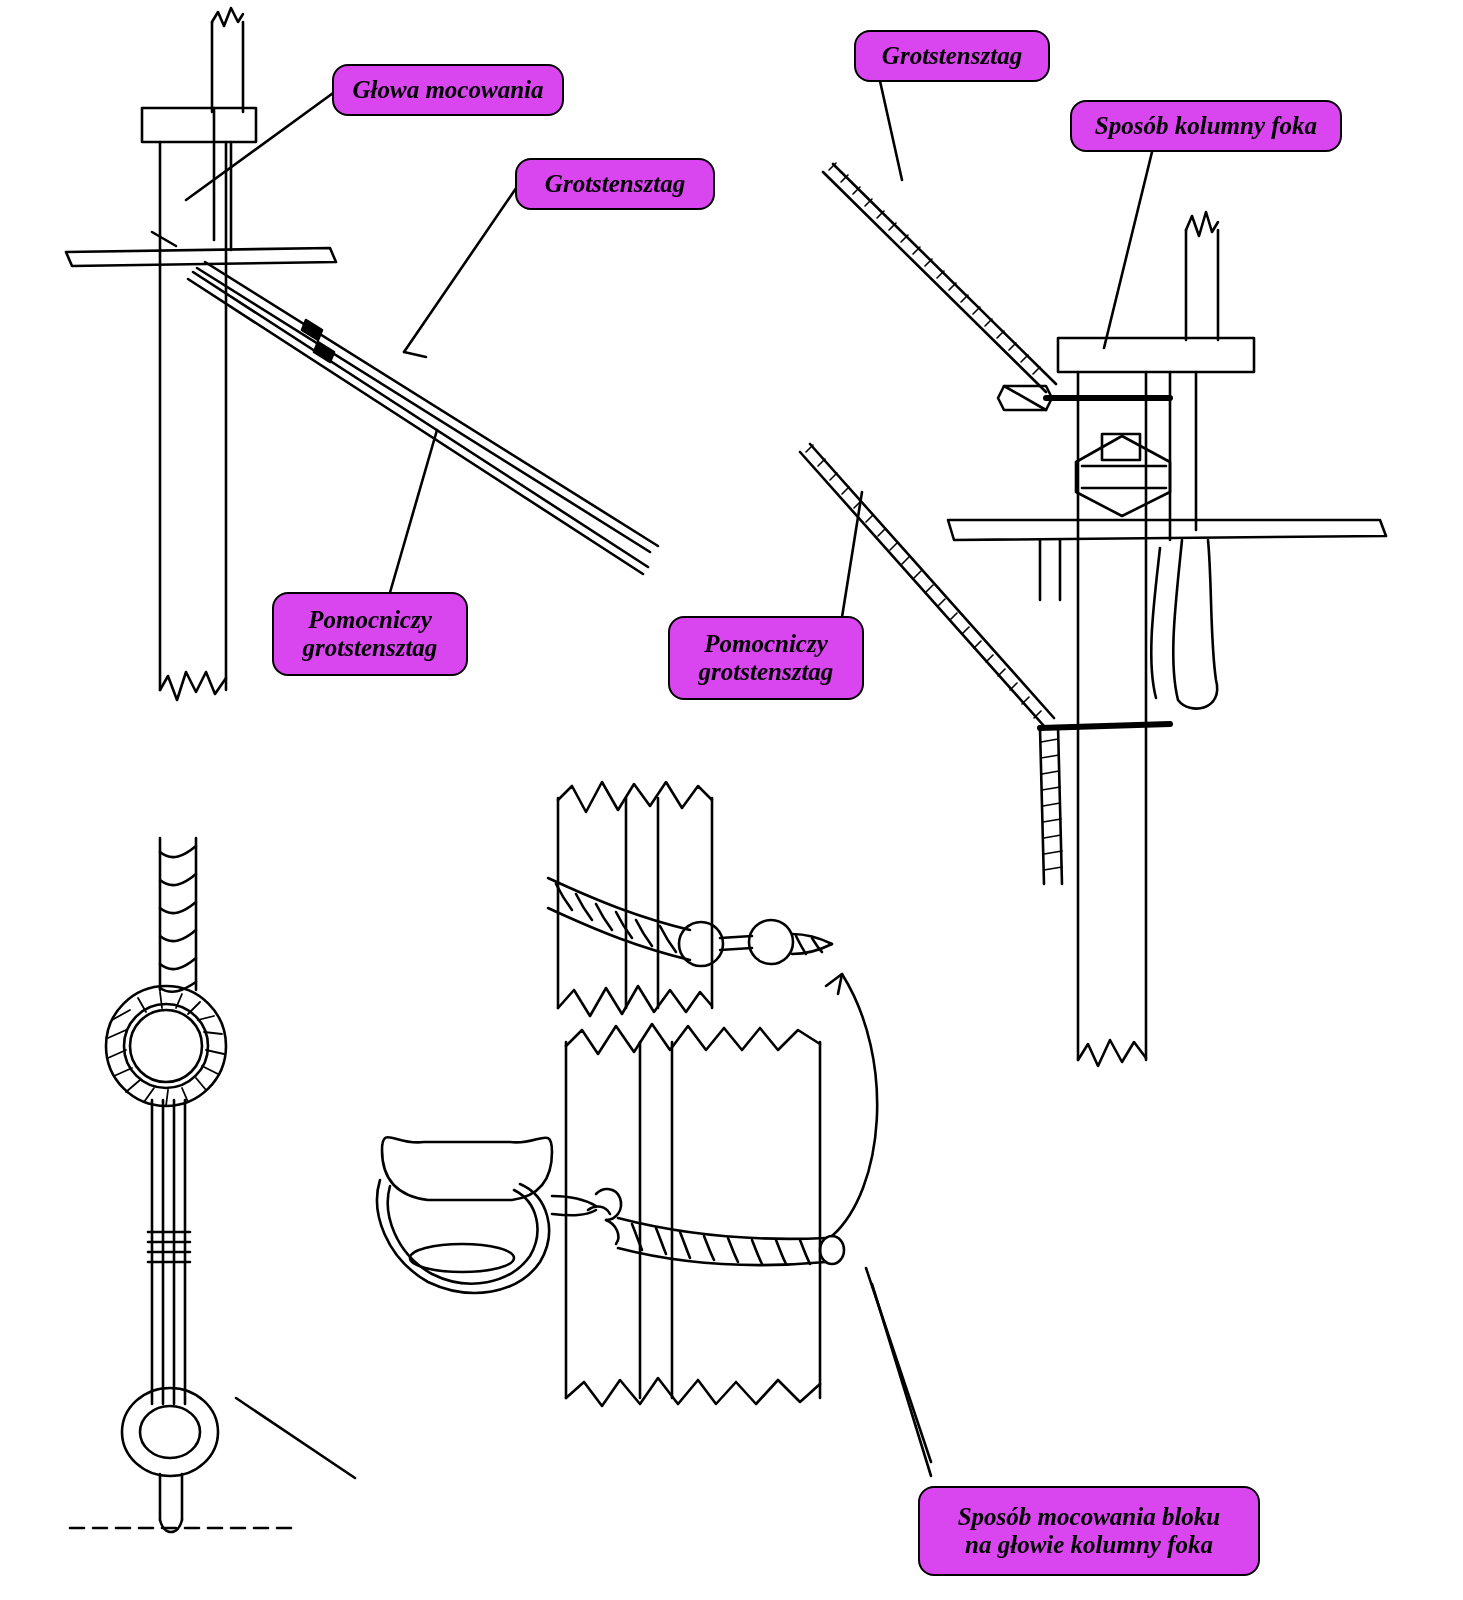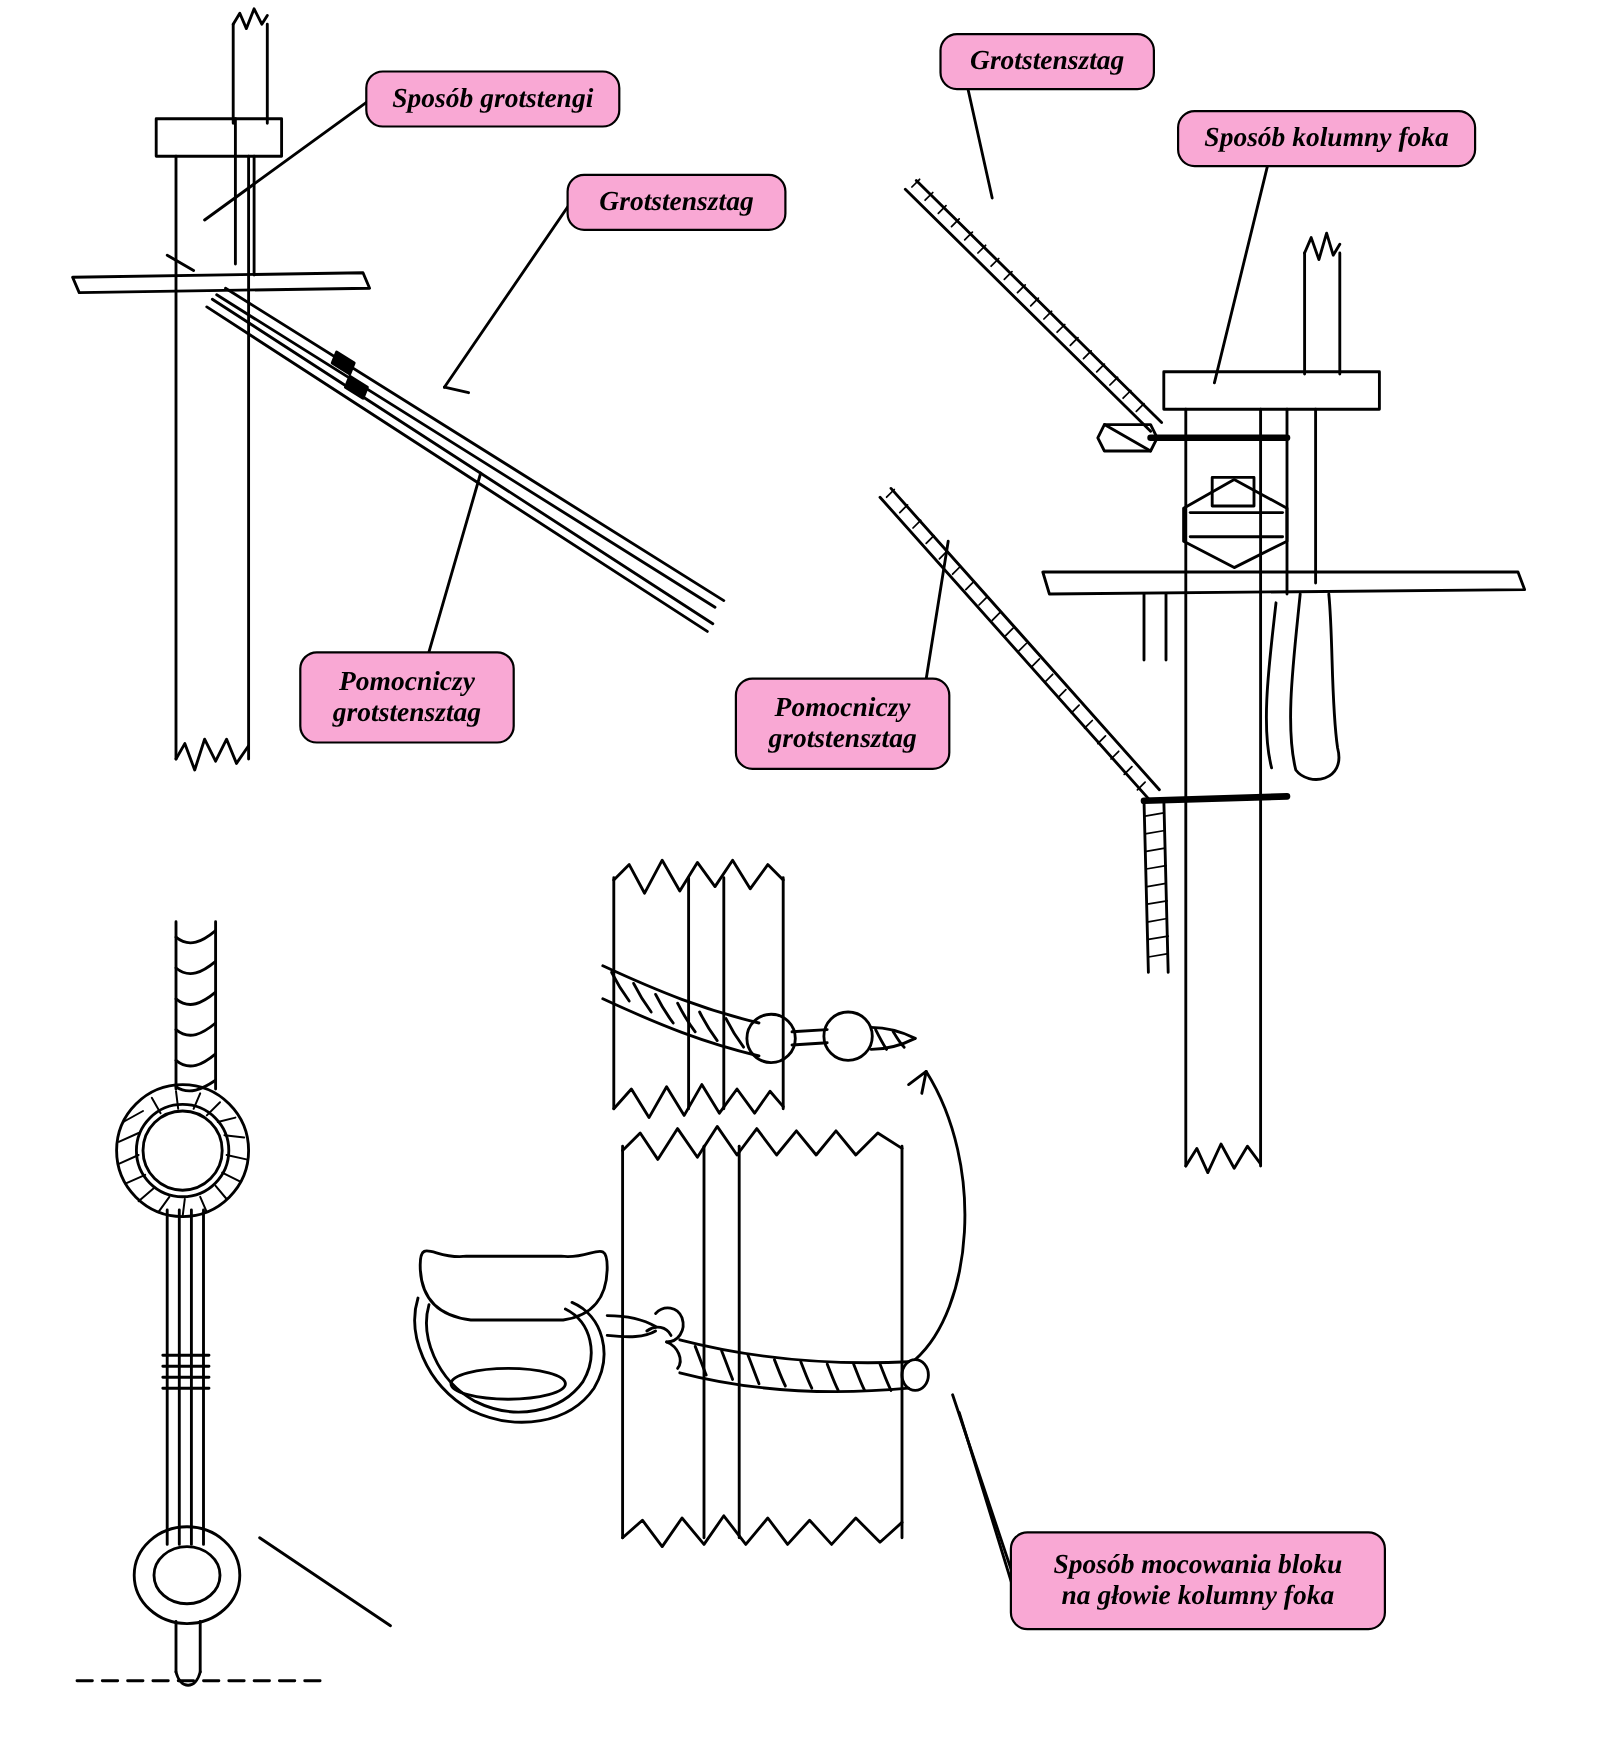--- a/index.html
+++ b/index.html
@@ -20,21 +20,21 @@
     left: 0;
     top: 0;
     width: 1463px;
     height: 1600px;
   }
   .callout {
     position: absolute;
     box-sizing: border-box;
     border: 2px solid #000000;
     border-radius: 16px;
-    background: #f9a8d4;
+    background: #d946ef;
     color: #000000;
     font-family: "Liberation Serif", serif;
     font-style: italic;
     font-weight: bold;
     font-size: 25px;
     line-height: 1.12;
     text-align: center;
     display: flex;
     align-items: center;
     justify-content: center;
@@ -294,21 +294,21 @@
 
       <g>
         <path d="M355 1478 L236 1398"></path>
         <path d="M931 1462 L866 1268"></path>
         <path d="M931 1476 L872 1284"></path>
       </g>
     </g>
   </svg>
 
   <div class="callout" style="left:332px; top:64px; width:232px; height:52px;">
-    <span>Sposób grotstengi</span>
+    <span>Głowa mocowania</span>
   </div>
 
   <div class="callout" style="left:515px; top:158px; width:200px; height:52px;">
     <span>Grotstensztag</span>
   </div>
 
   <div class="callout" style="left:272px; top:592px; width:196px; height:84px;">
     <span>Pomocniczy
 grotstensztag</span>
   </div>
@@ -320,18 +320,18 @@
   <div class="callout" style="left:1070px; top:100px; width:272px; height:52px;">
     <span>Sposób kolumny foka</span>
   </div>
 
   <div class="callout" style="left:668px; top:616px; width:196px; height:84px;">
     <span>Pomocniczy
 grotstensztag</span>
   </div>
 
 
-  <div class="callout" style="left:918px; top:1392px; width:342px; height:90px;">
+  <div class="callout" style="left:918px; top:1486px; width:342px; height:90px;">
     <span>Sposób mocowania bloku
 na głowie kolumny foka</span>
   </div>
 
 </div>
 
 </body></html>

